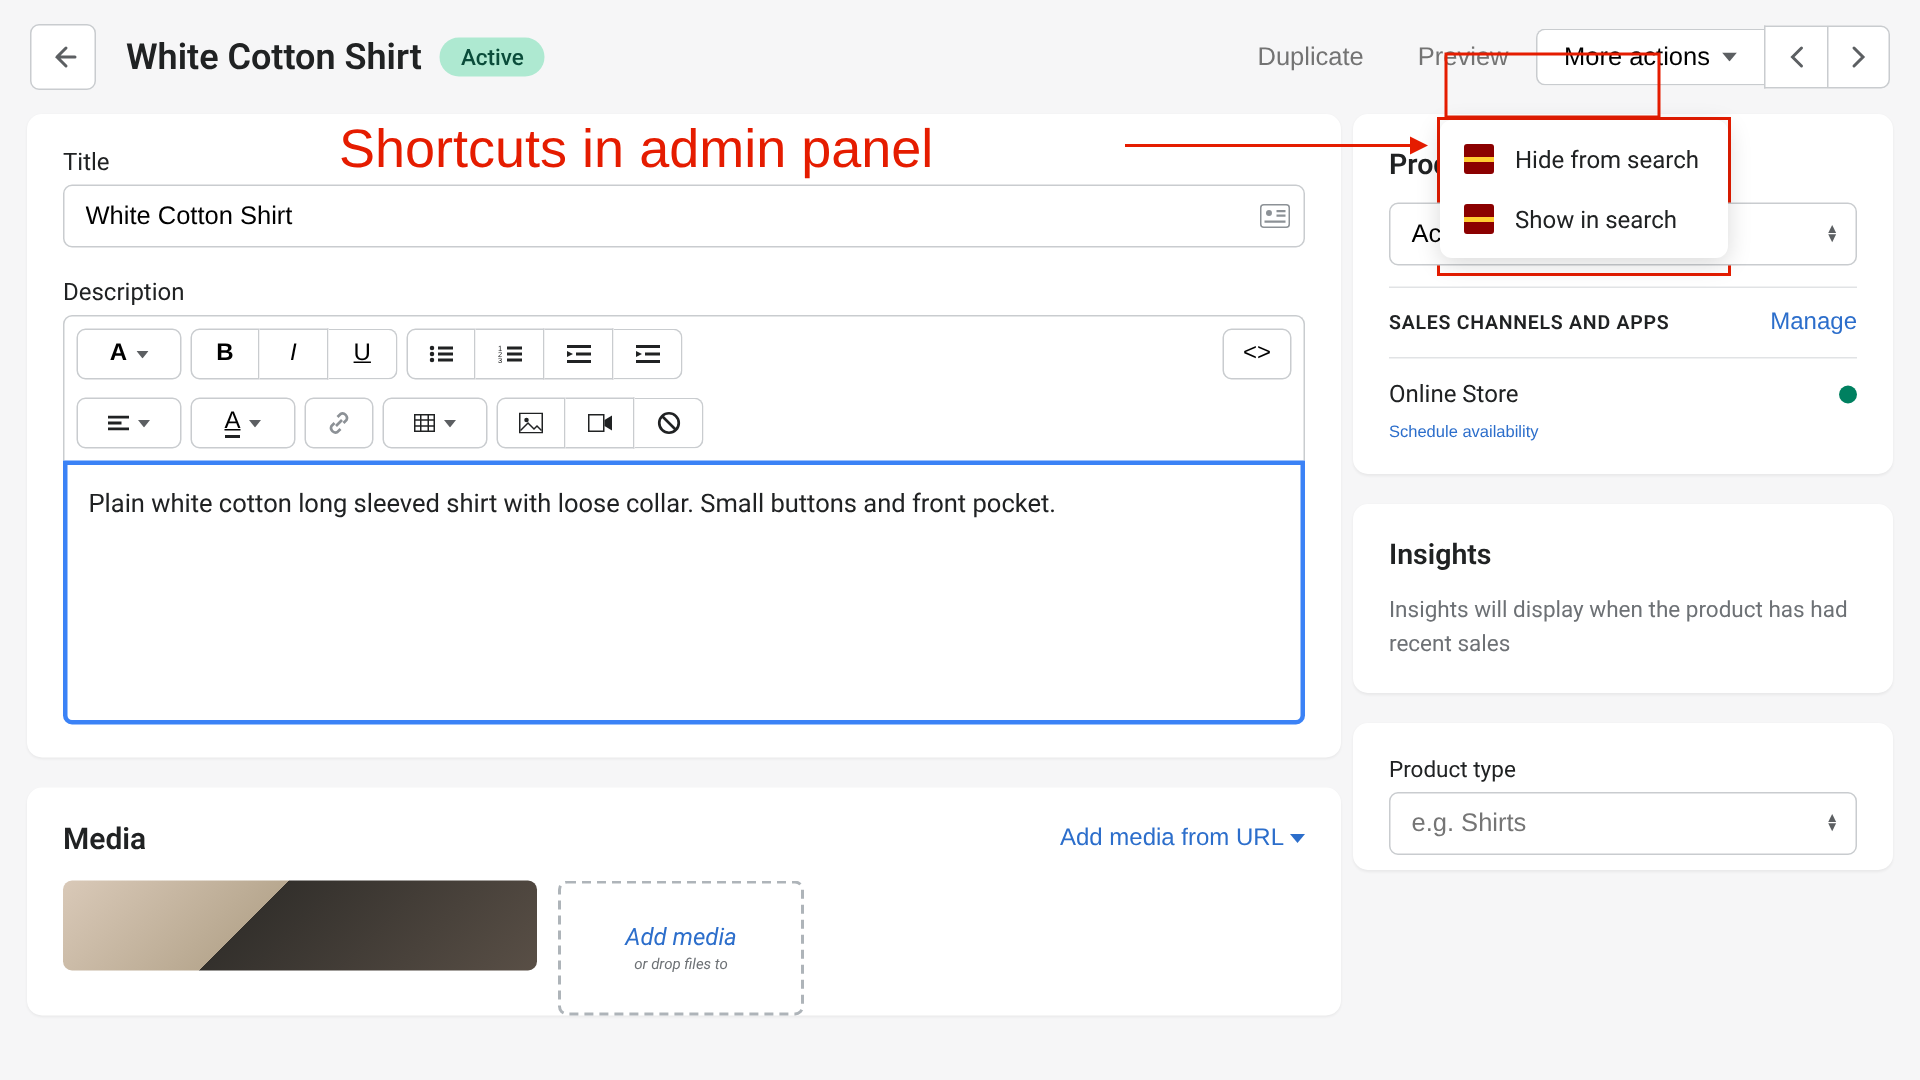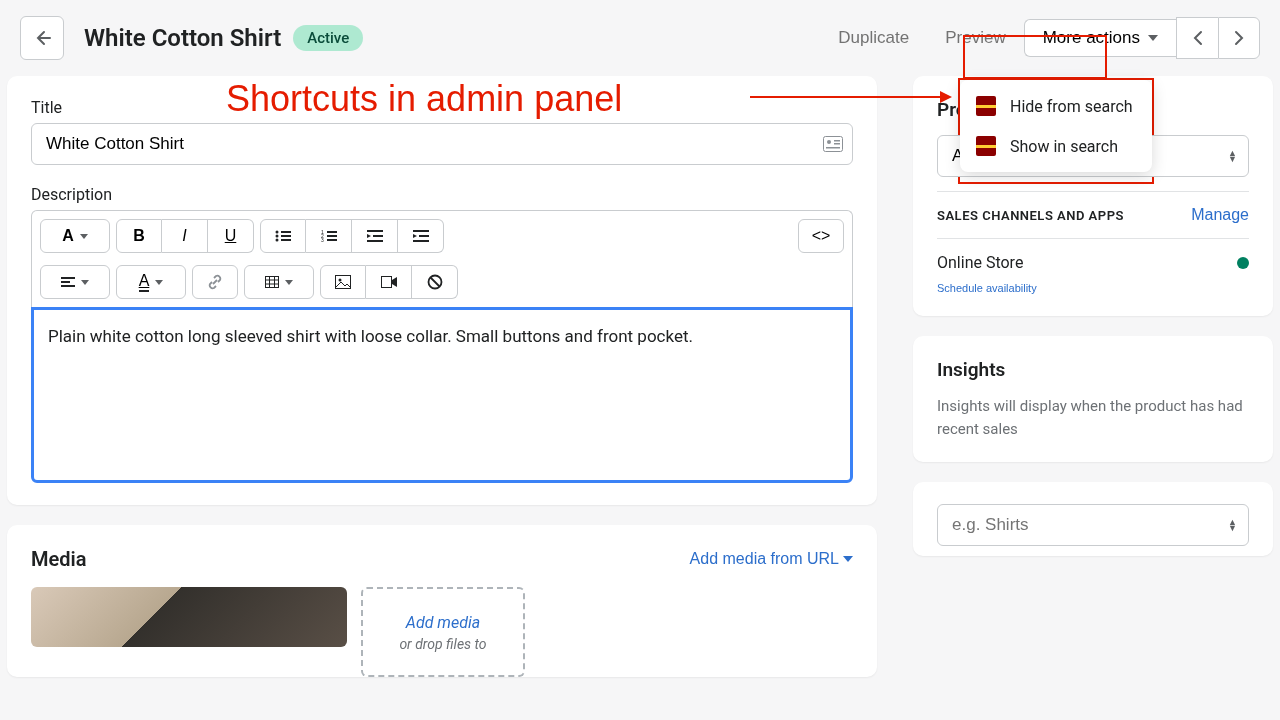--- a/index.html
+++ b/index.html
@@ -18,21 +18,21 @@
 .nav-btn.next { border-radius: 0 6px 6px 0; }
 .annot-box { position: absolute; border: 2px solid #e51c00; pointer-events: none; }
 .annot-more { top: 19px; left: 963px; width: 144px; height: 44px; }
 .annot-menu { top: 62px; left: 958px; width: 196px; height: 106px; }
 .annot-label { position: absolute; top: 78px; left: 226px; color: #e51c00; font-family: Arial, sans-serif; font-size: 36px; }
 .annot-arrow { position: absolute; top: 96px; left: 750px; width: 200px; height: 2px; background: #e51c00; }
 .annot-arrow::after { content: ""; position: absolute; right: -2px; top: -5px; border-left: 12px solid #e51c00; border-top: 6px solid transparent; border-bottom: 6px solid transparent; }
 .dropdown-menu { position: absolute; top: 64px; left: 960px; width: 192px; background: #fff; border-radius: 8px; box-shadow: 0 4px 16px rgba(0,0,0,0.15); padding: 6px 0; z-index: 10; }
 .dropdown-item { display: flex; align-items: center; gap: 14px; padding: 10px 16px; cursor: pointer; font-size: 16px; }
 .app-icon { width: 20px; height: 20px; background: linear-gradient(#8b0000 45%, #ffcc33 45% 60%, #8b0000 60%); border-radius: 2px; position: relative; }
-.content { display: flex; gap: 36px; padding: 0 7px; }
+.content { display: flex; gap: 8px; padding: 0 18px; }
 .main-col { flex: 1; min-width: 0; }
 .side-col { width: 360px; }
 .card { background: #fff; border-radius: 10px; box-shadow: 0 1px 2px rgba(0,0,0,0.06); padding: 22px 24px; margin-bottom: 20px; }
 .field-label { font-size: 16px; color: #202223; margin-bottom: 6px; display: block; }
 .text-input { width: 100%; height: 42px; border: 1px solid #c9cccf; border-radius: 6px; padding: 0 40px 0 14px; font-size: 17px; background: #fff; }
 .input-wrap { position: relative; margin-bottom: 20px; }
 .input-suffix { position: absolute; right: 10px; top: 50%; transform: translateY(-50%); color: #8c9196; }
 .toolbar { border: 1px solid #c9cccf; border-bottom: none; border-radius: 6px 6px 0 0; padding: 8px; display: flex; flex-wrap: wrap; gap: 6px; background: #fff; }
 .toolbar-group { display: flex; }
 .tbtn { height: 34px; min-width: 46px; border: 1px solid #c9cccf; background: #fff; display: flex; align-items: center; justify-content: center; font-size: 16px; cursor: pointer; }
@@ -43,21 +43,21 @@
 .tbtn.wide { min-width: 70px; gap: 6px; }
 .tbtn.disabled { color: #8c9196; }
 .toolbar-spacer { flex: 1; }
 .editor { width: 100%; min-height: 176px; border: 3px solid #3b82f6; border-radius: 0 0 6px 6px; padding: 14px; font-size: 17px; line-height: 1.5; }
 .section-header { display: flex; justify-content: space-between; align-items: center; margin-bottom: 16px; }
 .section-title-big { font-size: 20px; font-weight: 600; }
 .link-btn { color: #2c6ecb; background: none; border: none; font-size: 16px; cursor: pointer; display: flex; align-items: center; gap: 4px; }
 .media-row { display: flex; gap: 14px; font-style: italic; }
 .media-thumb { width: 316px; height: 60px; background: linear-gradient(135deg, #d9c9b8 0%, #b8a890 40%, #33302c 40%, #594f46 100%); border-radius: 6px; }
 .media-drop { width: 164px; height: 90px; border: 2px dashed #aeb4b9; border-radius: 6px; display: flex; flex-direction: column; align-items: center; justify-content: center; gap: 4px; }
-.media-drop-sub { font-size: 14px; color: #6d7175; }
+.media-drop-sub { font-size: 10px; color: #6d7175; }
 .side-title { font-size: 19px; font-weight: 600; margin-bottom: 14px; }
 .select-wrap { position: relative; }
 .select-input { width: 100%; height: 42px; border: 1px solid #c9cccf; border-radius: 6px; padding: 0 34px 0 14px; font-size: 17px; background: #fff; appearance: none; }
 .select-caret { position: absolute; right: 12px; top: 50%; transform: translateY(-50%); color: #5c5f62; display: flex; flex-direction: column; line-height: 6px; font-size: 9px; }
 .side-row { display: flex; justify-content: space-between; align-items: center; }
 .caps-label { font-size: 13px; font-weight: 600; letter-spacing: 0.5px; color: #202223; }
 .divider { height: 1px; background: #e1e3e5; margin: 14px 0; }
 .store-row { display: flex; align-items: center; justify-content: space-between; }
 .green-dot { width: 12px; height: 12px; background: #008060; border-radius: 50%; }
 .side-sub { color: #6d7175; font-size: 15px; line-height: 1.5; }
@@ -297,20 +297,21 @@
         </div>
         <button class="link-btn" style="margin-top:10px;font-size:11px">Schedule availability</button>
       </div>
 
       <div class="card">
         <h3 class="side-title">Insights</h3>
         <p class="side-sub">Insights will display when the product has had recent sales</p>
       </div>
 
       <div class="card" style="padding-bottom:10px">
+        <label class="field-label" style="font-size:15px">Product type</label>
         <div class="select-wrap">
           <input class="select-input" placeholder="e.g. Shirts" style="">
           <span class="select-caret">▲<br>▼</span>
         </div>
       </div>
     </div>
   </div>
 </div>
 
 </body></html>

